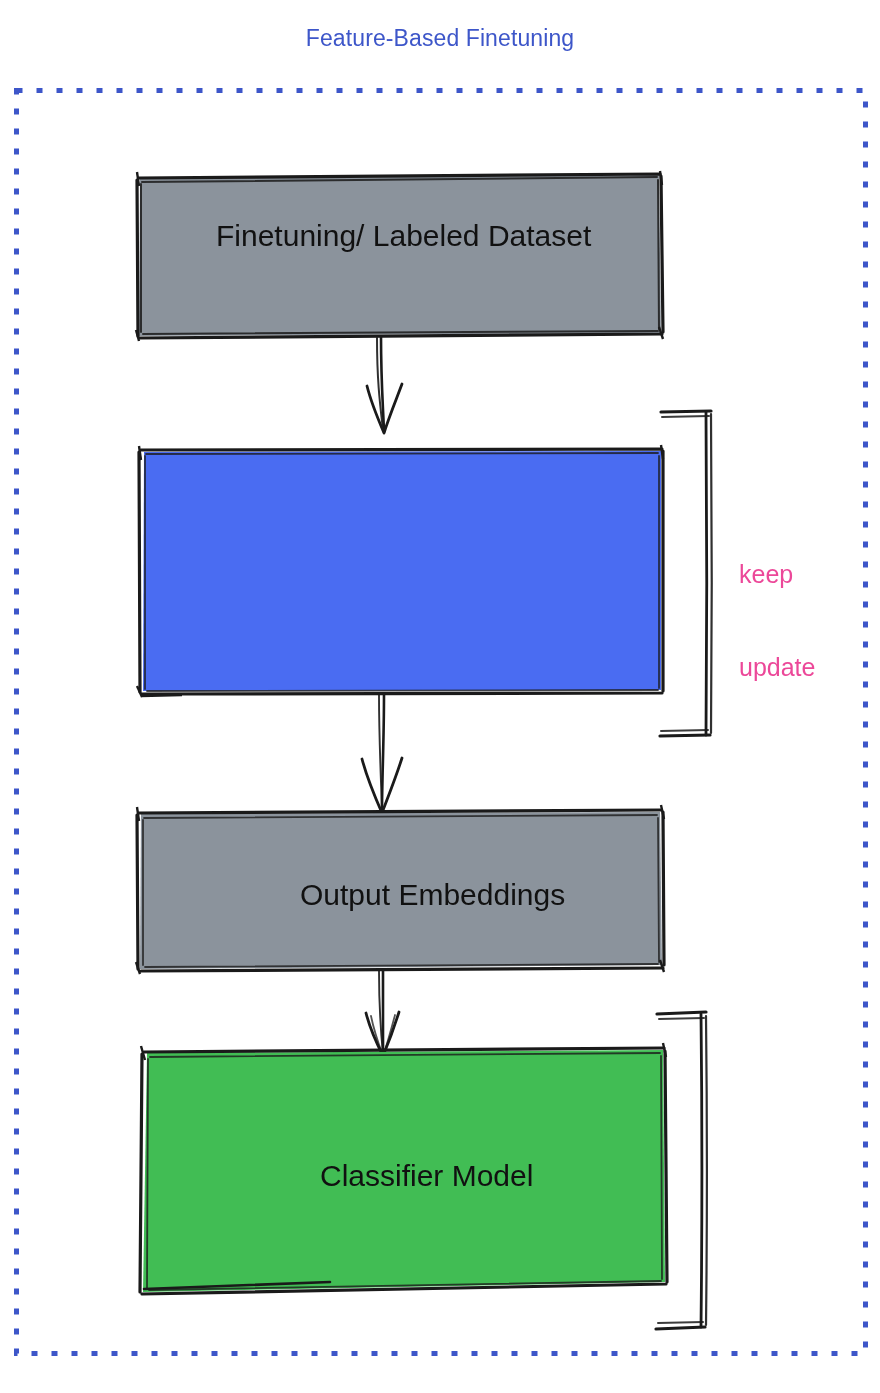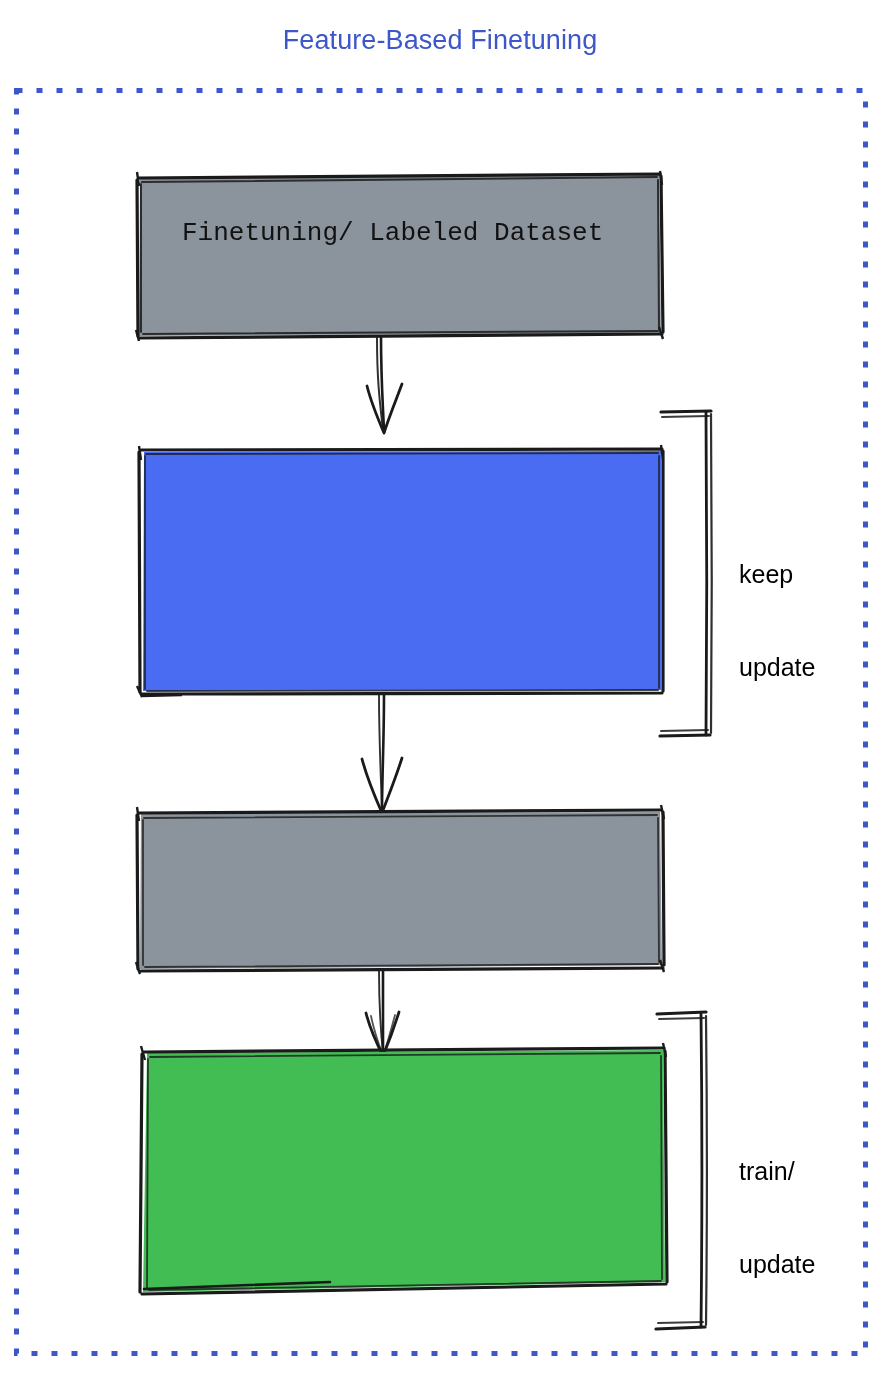--- a/index.html
+++ b/index.html
@@ -18,21 +18,21 @@
     background: #ffffff;
     overflow: hidden;
   }
   
   #diagram-title {
     position: absolute;
     left: 0;
     top: 25px;
     width: 880px;
     text-align: center;
-    font-size: 27px;
+    font-size: 23px;
     font-weight: 400;
     letter-spacing: 0.1px;
     color: #3d56c9;
     font-family: "Liberation Sans", sans-serif;
     white-space: nowrap;
   }
   
   #outer-frame {
     position: absolute;
     left: 14px;
@@ -46,35 +46,36 @@
     position: absolute;
     left: 0;
     top: 0;
     width: 880px;
     height: 1393px;
   }
   
   .node-label {
     position: absolute;
     color: #111111;
-    font-family: Liberation Mono, monospace;
-    font-size: 26px;
+    font-family: Liberation Sans, sans-serif;
+    font-size: 30px;
     font-weight: 400;
     white-space: nowrap;
     line-height: 1.12;
+    margin-left: 34px;
   }
   #label-dataset   { left: 182px; top: 219px; }
   #label-pretrained{ left: 287px; top: 558px; }
   #label-embeddings{ left: 266px; top: 878px; }
   #label-classifier{ left: 286px; top: 1159px; }
 
   
   .bracket-label {
     position: absolute;
-    color: #000000;
+    color: #ec4899;
     font-family: "Liberation Sans", sans-serif;
     font-size: 25px;
     font-weight: 400;
     line-height: 1.25;
     white-space: pre;
   }
   #label-keep-frozen { left: 739px; top: 496px; }
   #label-train-update{ left: 739px; top: 1093px; }
 </style>
 </head>
@@ -165,25 +166,23 @@
       <path d="M659,1019 L704,1018" fill="none" stroke="#1a1a1a" stroke-width="2" stroke-linecap="round" opacity="0.85"></path>
       <path d="M656,1329 L705,1327" fill="none" stroke="#1a1a1a" stroke-width="3.2" stroke-linecap="round"></path>
       <path d="M658,1323 L703,1322" fill="none" stroke="#1a1a1a" stroke-width="2" stroke-linecap="round" opacity="0.85"></path>
     </g>
 
   </svg>
 
   <div class="node-label" id="label-dataset">Finetuning/ Labeled Dataset</div>
 
 
+  <div class="node-label" id="label-embeddings">Output Embeddings</div>
 
+  <div class="node-label" id="label-classifier">Classifier Model</div>
 
   <div class="bracket-label" id="label-keep-frozen">
     <div>keep</div>
     <div>update</div>
   </div>
 
-  <div class="bracket-label" id="label-train-update">
-    <div>train/</div>
-    <div>update</div>
-  </div>
 
 </div>
 
 </body></html>

